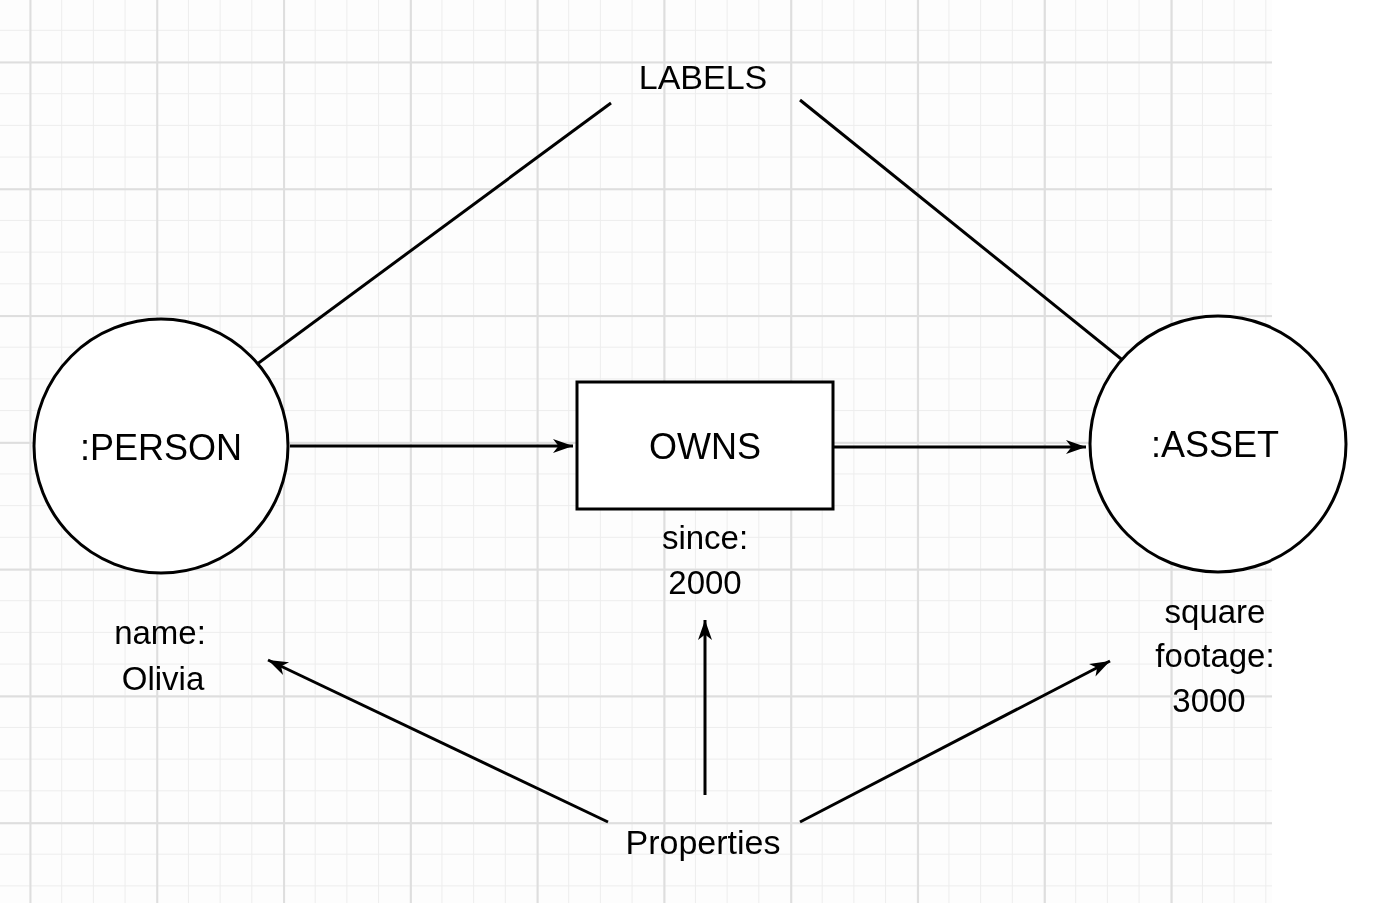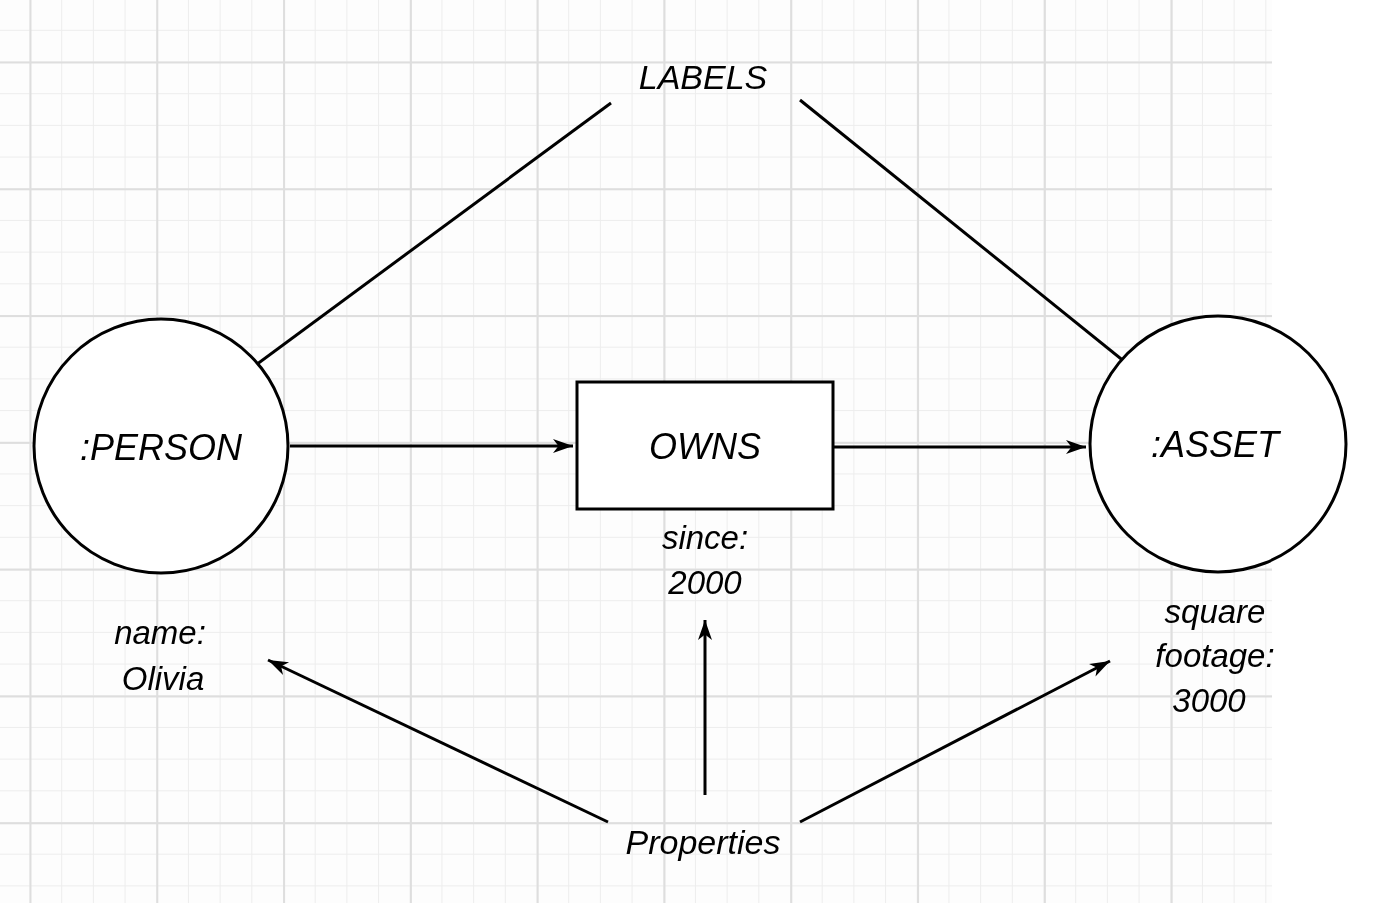--- a/index.html
+++ b/index.html
@@ -26,21 +26,20 @@
     background-size:
       126.8px 126.8px,
       126.8px 126.8px,
       31.7px 31.7px,
       31.7px 31.7px;
     background-position:
       29.5px 0,
       0 61.5px,
       29.5px 0,
       0 29.8px;
-    font-style: italic;
   }
   svg { position: absolute; top: 0; left: 0; }
   .shape {
     fill: var(--node-fill);
     stroke: var(--stroke);
     stroke-width: 3;
   }
   .edge {
     stroke: var(--stroke);
     stroke-width: 3;

